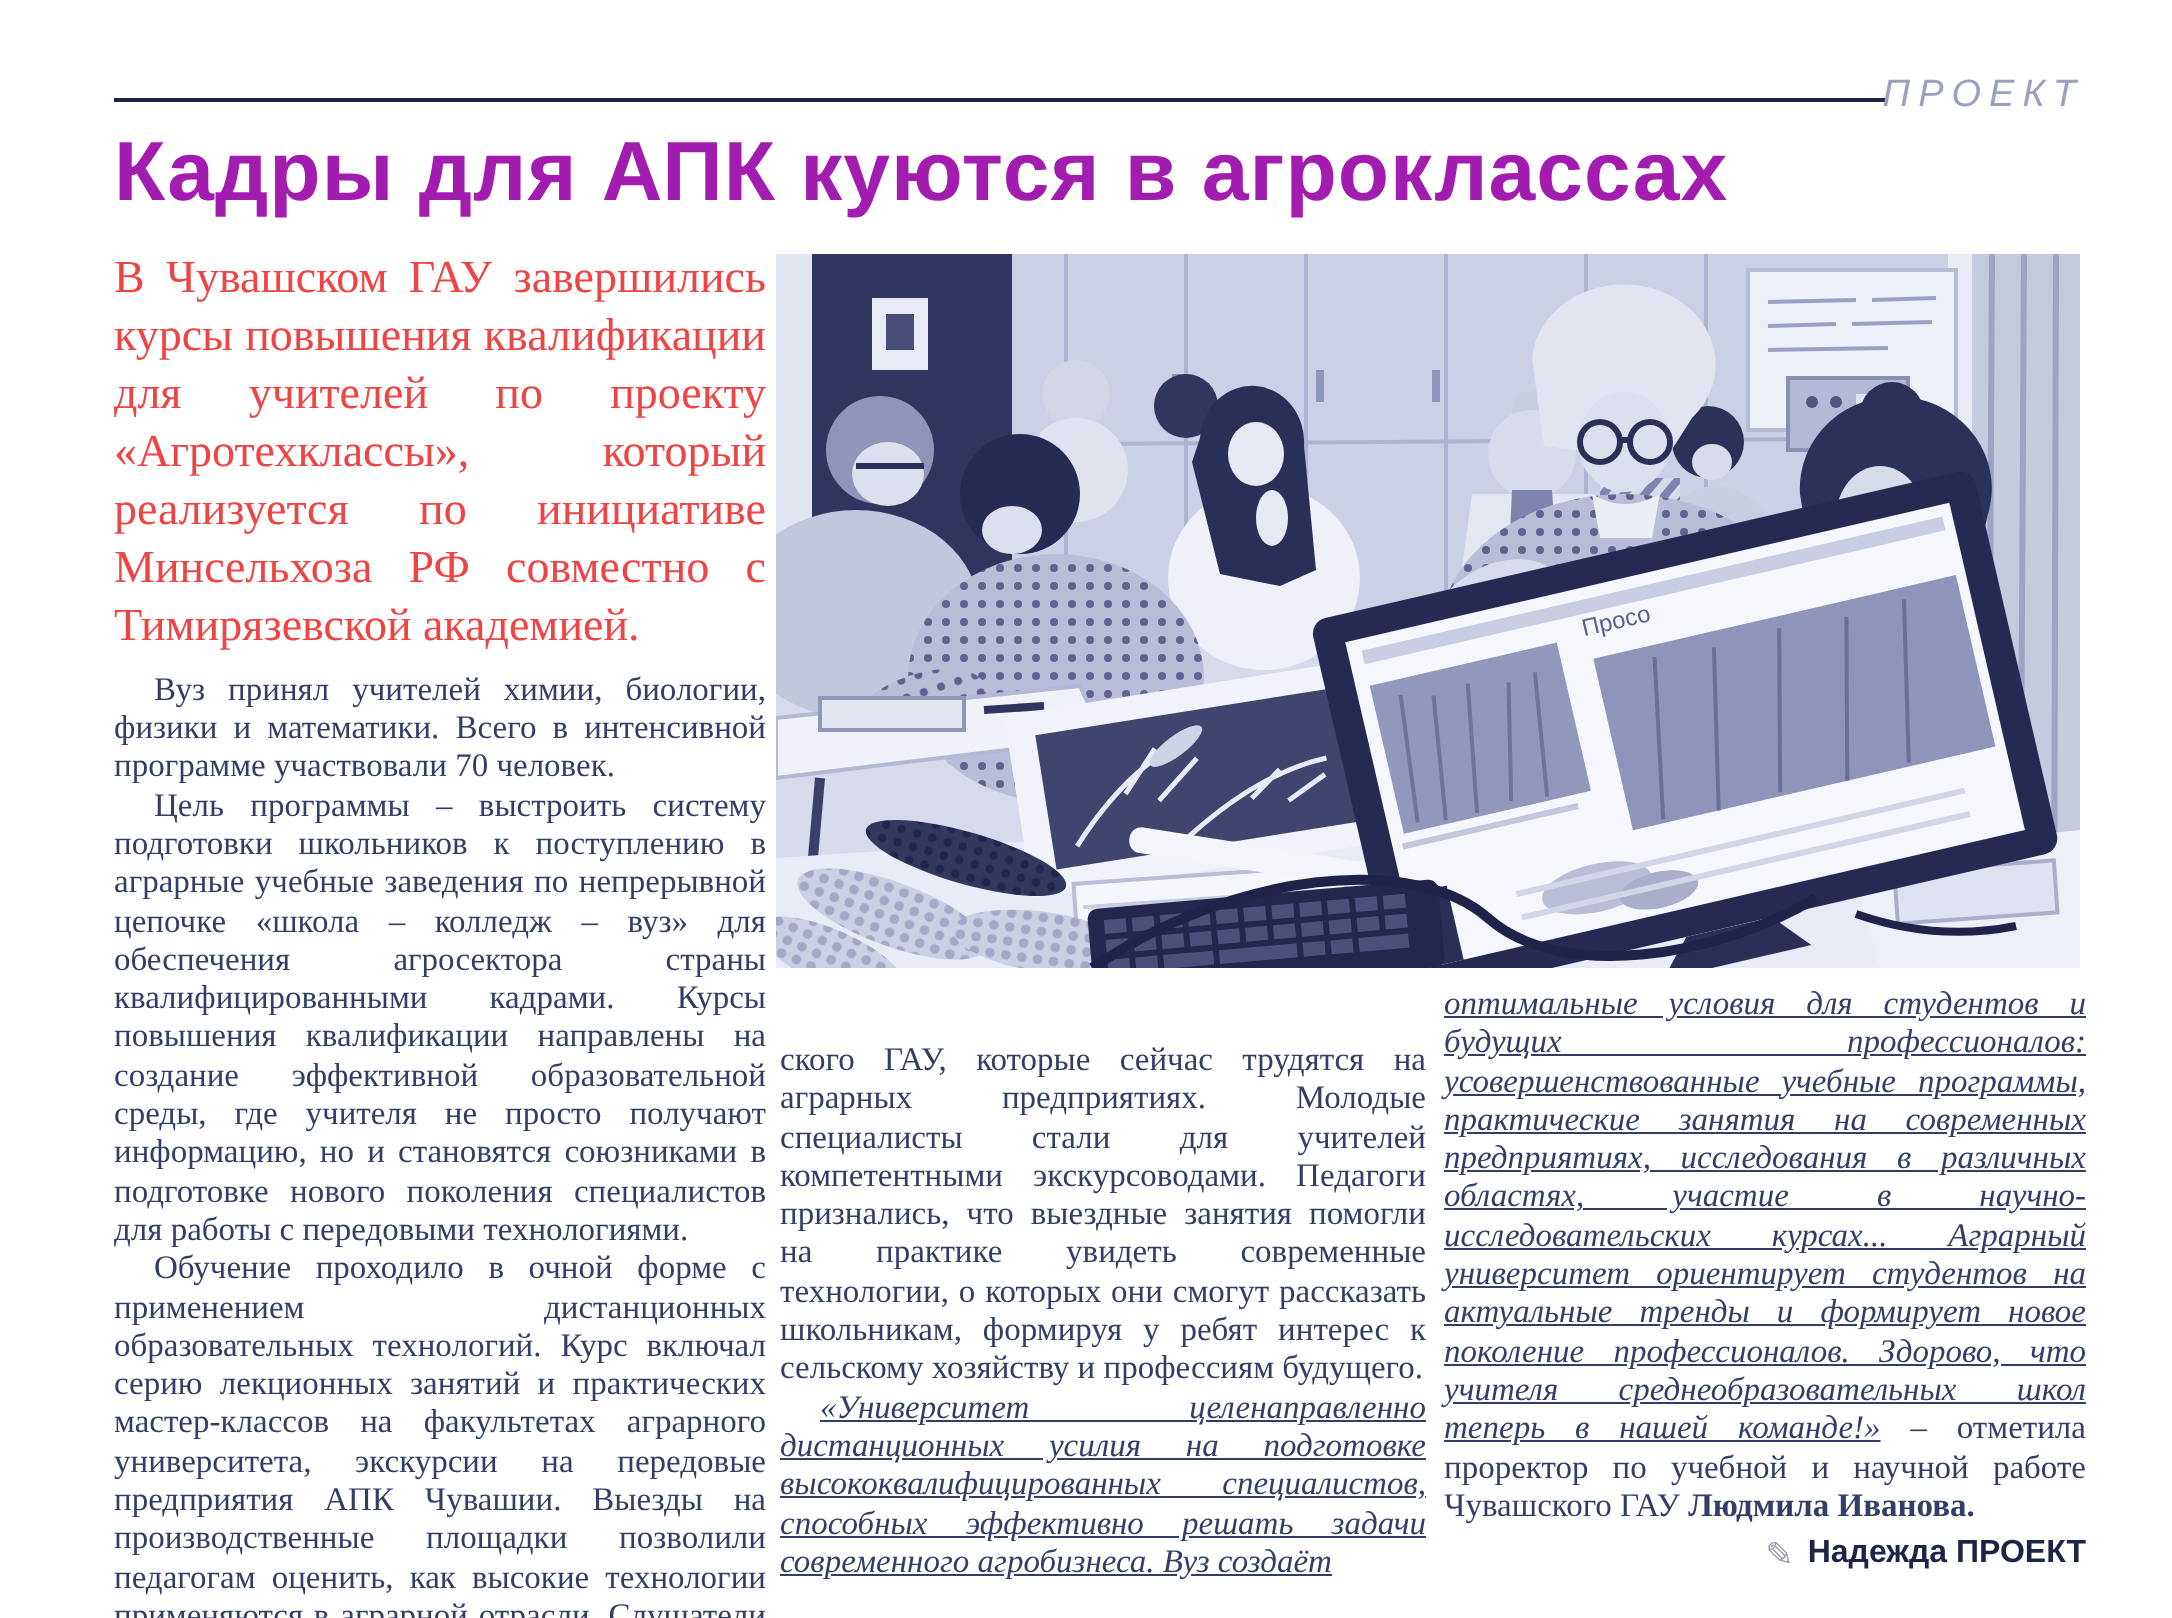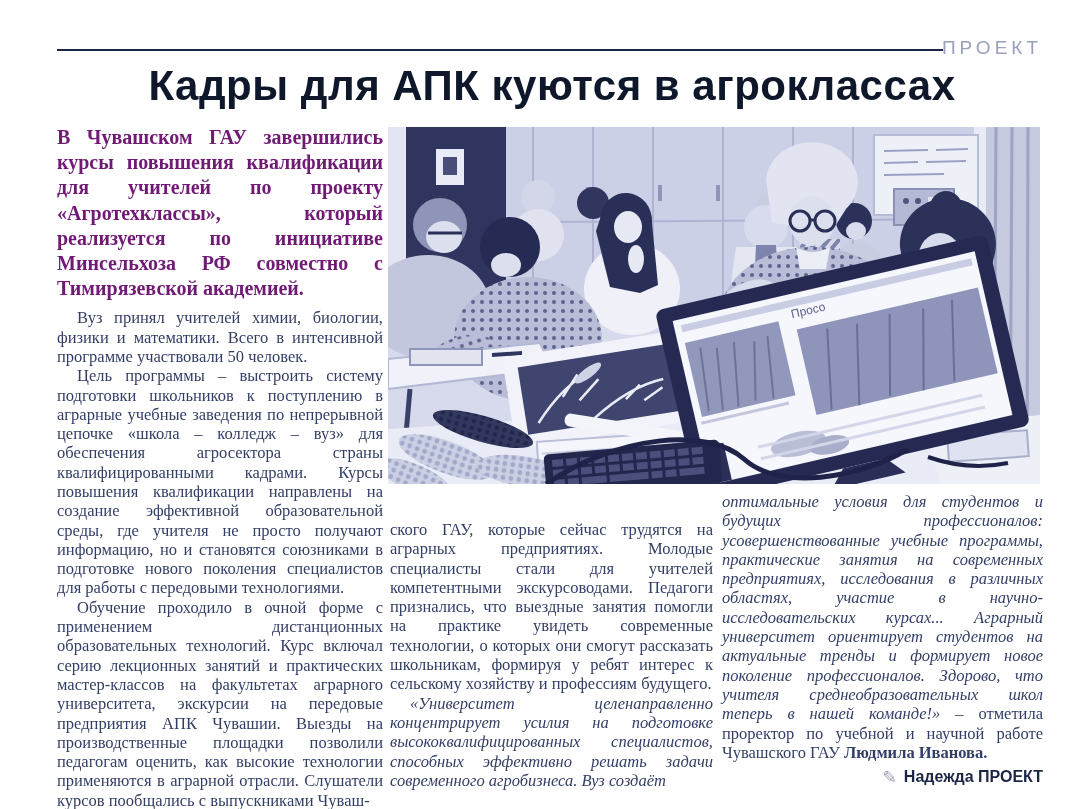--- a/index.html
+++ b/index.html
@@ -1,30 +1,30 @@
 <!DOCTYPE html>
 <html><head>
 <meta charset="utf-8">
 <style>
   html,body{margin:0;padding:0;background:#ffffff;}
   .page{position:relative;width:1086px;height:809px;background:#ffffff;overflow:hidden;
         font-family:"Liberation Serif",serif;color:#333e66;}
   .rule{position:absolute;left:57px;top:49px;width:886px;height:2px;background:#1d2546;}
   .kicker{position:absolute;right:44px;top:37px;font-family:"Liberation Sans",sans-serif;
-          font-size:19px;letter-spacing:4px;color:#99a1bd;}
+          font-style:italic;font-size:19px;letter-spacing:4px;color:#99a1bd;}
   .title{position:absolute;left:57px;top:62px;width:990px;margin:0;
          font-family:"Liberation Sans",sans-serif;font-weight:700;font-size:42px;
-         letter-spacing:.5px;color:#0f172a;white-space:nowrap;text-align:center;}
+         letter-spacing:.5px;color:#a21caf;white-space:nowrap;}
   .col{position:absolute;text-align:justify;}
   .col p{margin:0;}
-  .lead{font-weight:bold;font-size:20px;line-height:1.26;color:#701a75;margin-bottom:7px !important;}
+  .lead{font-weight:normal;font-size:23px;line-height:1.26;color:#ef4444;margin-bottom:7px !important;}
   .body-text{font-size:16.5px;line-height:1.17;}
   .body-text p{text-indent:20px;}
   .body-text p.noindent{text-indent:0;}
-  .quote{font-style:italic;}
+  .quote{font-style:italic;text-decoration:underline;}
   .col-left{left:57px;top:125px;width:326px;}
   .col-mid{left:390px;top:520px;width:323px;}
   .col-right{left:722px;top:492px;width:321px;}
   .photo{position:absolute;left:388px;top:127px;width:652px;height:357px;overflow:hidden;}
   .photo svg{display:block;}
   .byline{display:flex;justify-content:flex-end;align-items:center;gap:7px;margin-top:6px;
           font-family:"Liberation Sans",sans-serif;font-weight:700;font-size:16px;color:#1d2546;}
   .pencil{font-size:17px;color:#9aa0ae;font-weight:400;line-height:1;}
   .person{font-weight:bold;font-style:normal;font-family:Liberation Serif, serif;}
 </style>
@@ -33,21 +33,21 @@
 
 <div class="page">
 
   <div class="rule"></div>
   <div class="kicker">ПРОЕКТ</div>
   <h1 class="title">Кадры для АПК куются в агроклассах</h1>
 
   <div class="col col-left">
     <p class="lead">В Чувашском ГАУ завершились курсы повышения квалификации для учителей по проекту «Агротехклассы», который реализуется по инициативе Минсельхоза РФ совместно с Тимирязевской академией.</p>
     <div class="body-text">
-      <p>Вуз принял учителей химии, биологии, физики и математики. Всего в интенсивной программе участвовали 50 человек.</p>
+      <p>Вуз принял учителей химии, биологии, физики и математики. Всего в интенсивной программе участвовали 70 человек.</p>
       <p>Цель программы – выстроить систему подготовки школьников к поступлению в аграрные учебные заведения по непрерывной цепочке «школа – колледж – вуз» для обеспечения агросектора страны квалифицированными кадрами. Курсы повышения квалификации направлены на создание эффективной образовательной среды, где учителя не просто получают информацию, но и становятся союзниками в подготовке нового поколения специалистов для работы с передовыми технологиями.</p>
       <p>Обучение проходило в очной форме с применением дистанционных образовательных технологий. Курс включал серию лекционных занятий и практических мастер-классов на факультетах аграрного университета, экскурсии на передовые предприятия АПК Чувашии. Выезды на производственные площадки позволили педагогам оценить, как высокие технологии применяются в аграрной отрасли. Слушатели курсов пообщались с выпускниками Чуваш-</p>
     </div>
   </div>
 
   <div class="photo">
     <svg width="652" height="357" viewBox="0 0 652 357" xmlns="http://www.w3.org/2000/svg">
       <defs>
         <pattern id="dots" width="9" height="9" patternUnits="userSpaceOnUse">
           <rect width="9" height="9" fill="#b9bdd8"></rect>
@@ -275,21 +275,21 @@
         </g>
       </g>
 
       <path d="M158,357 C 230,308 320,300 356,332 S 470,352 520,322" stroke="#1f234a" stroke-width="5" fill="none"></path>
       <path d="M540,330 q40,14 80,6" stroke="#1f234a" stroke-width="4" fill="none"></path>
     </svg>
   </div>
 
   <div class="col col-mid body-text">
     <p class="noindent">ского ГАУ, которые сейчас трудятся на аграрных предприятиях. Молодые специалисты стали для учителей компетентными экскурсоводами. Педагоги признались, что выездные занятия помогли на практике увидеть современные технологии, о которых они смогут рассказать школьникам, формируя у ребят интерес к сельскому хозяйству и профессиям будущего.</p>
-    <p class="quote">«Университет целенаправленно концентрирует усилия на подготовке высококвалифицированных специалистов, способных эффективно решать задачи современного агробизнеса. Вуз создаёт</p>
+    <p class="quote">«Университет целенаправленно дистанционных усилия на подготовке высококвалифицированных специалистов, способных эффективно решать задачи современного агробизнеса. Вуз создаёт</p>
   </div>
 
   <div class="col col-right body-text">
     <p class="noindent"><span class="quote">оптимальные условия для студентов и будущих профессионалов: усовершенствованные учебные программы, практические занятия на современных предприятиях, исследования в различных областях, участие в научно-исследовательских курсах... Аграрный университет ориентирует студентов на актуальные тренды и формирует новое поколение профессионалов. Здорово, что учителя среднеобразовательных школ теперь в нашей команде!»</span><span> – отметила проректор по учебной и научной работе Чувашского ГАУ </span><span class="person">Людмила Иванова.</span></p>
     <div class="byline">
       <span class="pencil">✎</span>
       <span>Надежда ПРОЕКТ</span>
     </div>
   </div>
 

